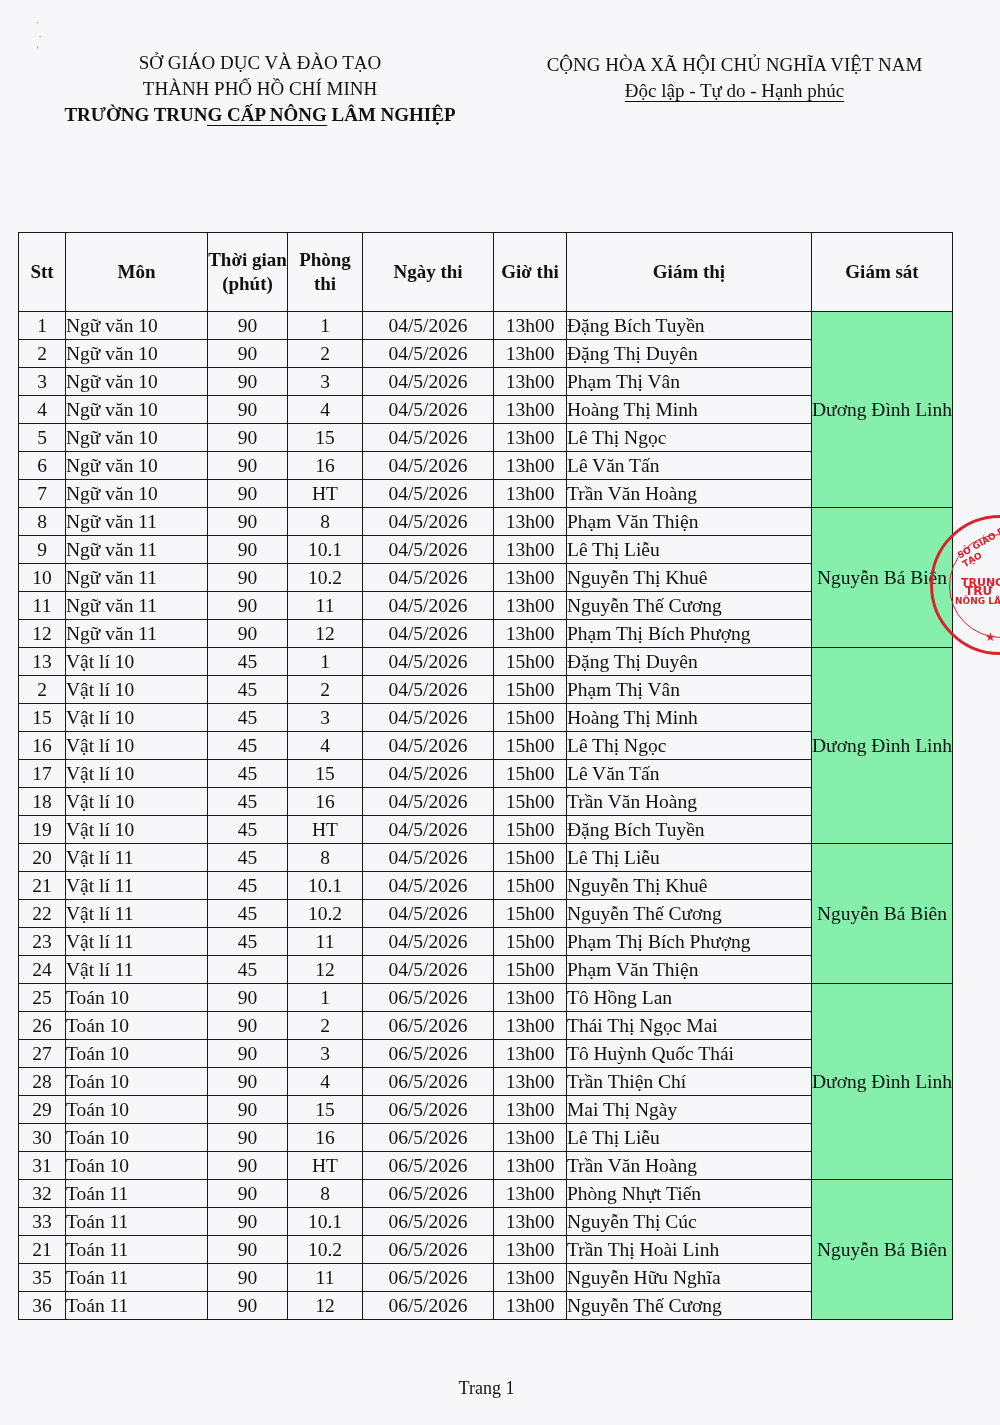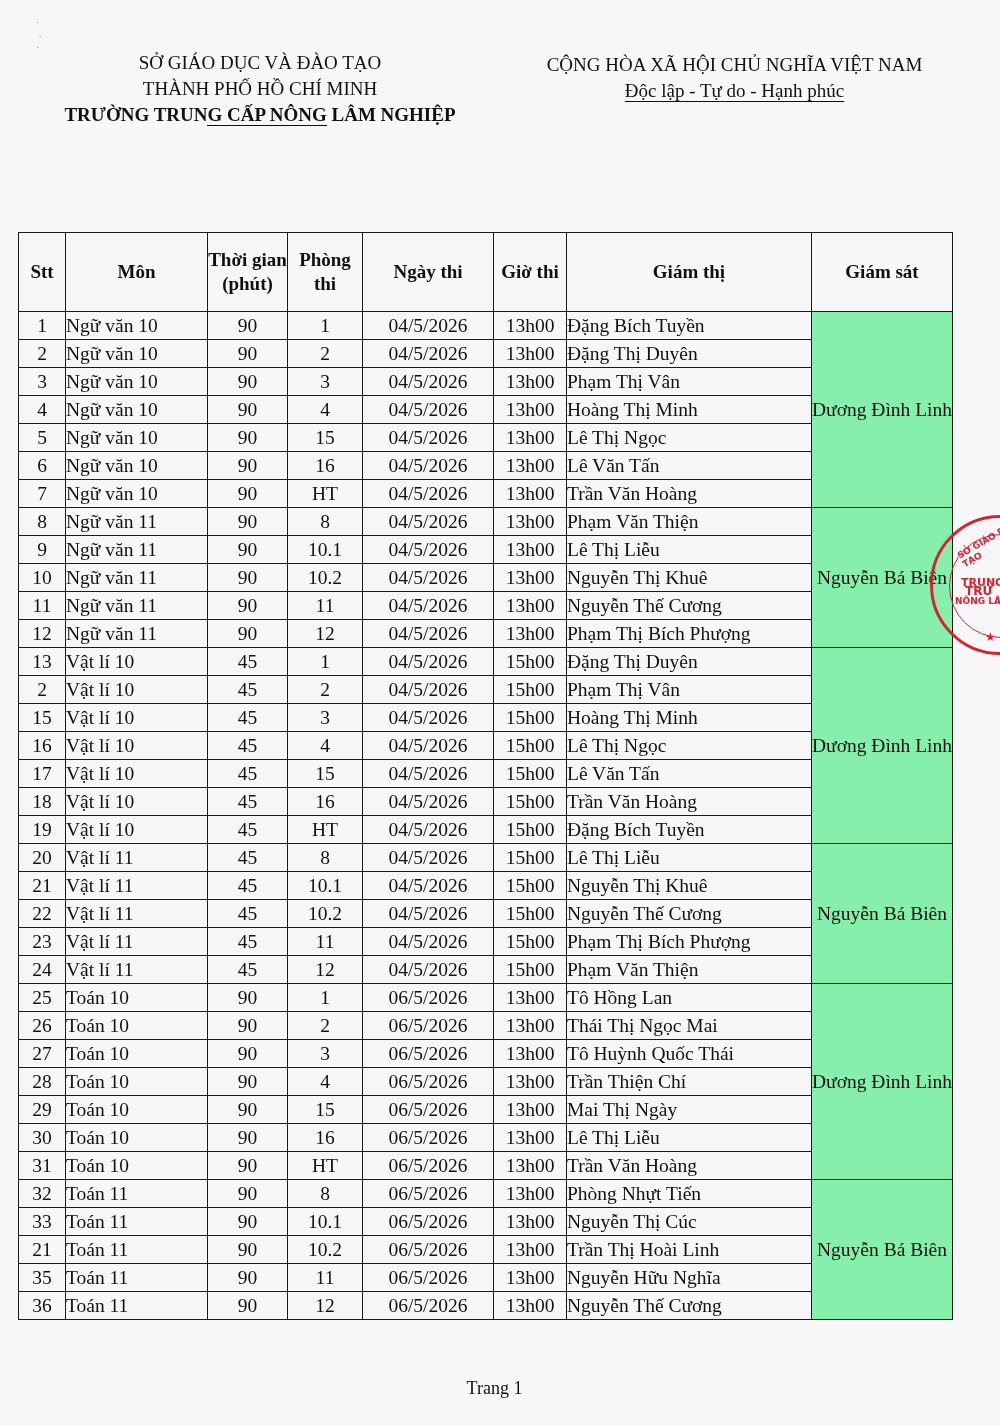--- a/index.html
+++ b/index.html
@@ -52,21 +52,21 @@
   .stamp .inner {
     position: absolute; left: 16px; top: 16px; width: 102px; height: 102px;
     border-radius: 50%; border: 1.5px solid #d8232f;
   }
   .stamp .t1 { position: absolute; left: 32px; top: 38px; font-size: 12px; margin-top: 28px; }
   .stamp .t2 { position: absolute; left: 28px; top: 58px; font-size: 11px; }
   .stamp .t3 { position: absolute; left: 22px; top: 78px; font-size: 9px; }
   .stamp .arc { position: absolute; left: 20px; top: 4px; font-size: 9px; transform: rotate(-30deg); }
   .stamp .star { position: absolute; left: 52px; top: 112px; font-size: 12px; }
   .footer {
-    position: absolute; left: 8px; top: 1378px; width: 973px; text-align: center;
+    position: absolute; left: 0; top: 1378px; width: 973px; text-align: center;
     font-size: 18px;
   }
   .specks { position: absolute; left: 36px; top: 20px; font-size: 10px; color: #777; }
 </style>
 </head>
 <body>
 
 <div class="specks">˙<br>&nbsp;·<br>·</div>
 
 <div class="hdr-left">

